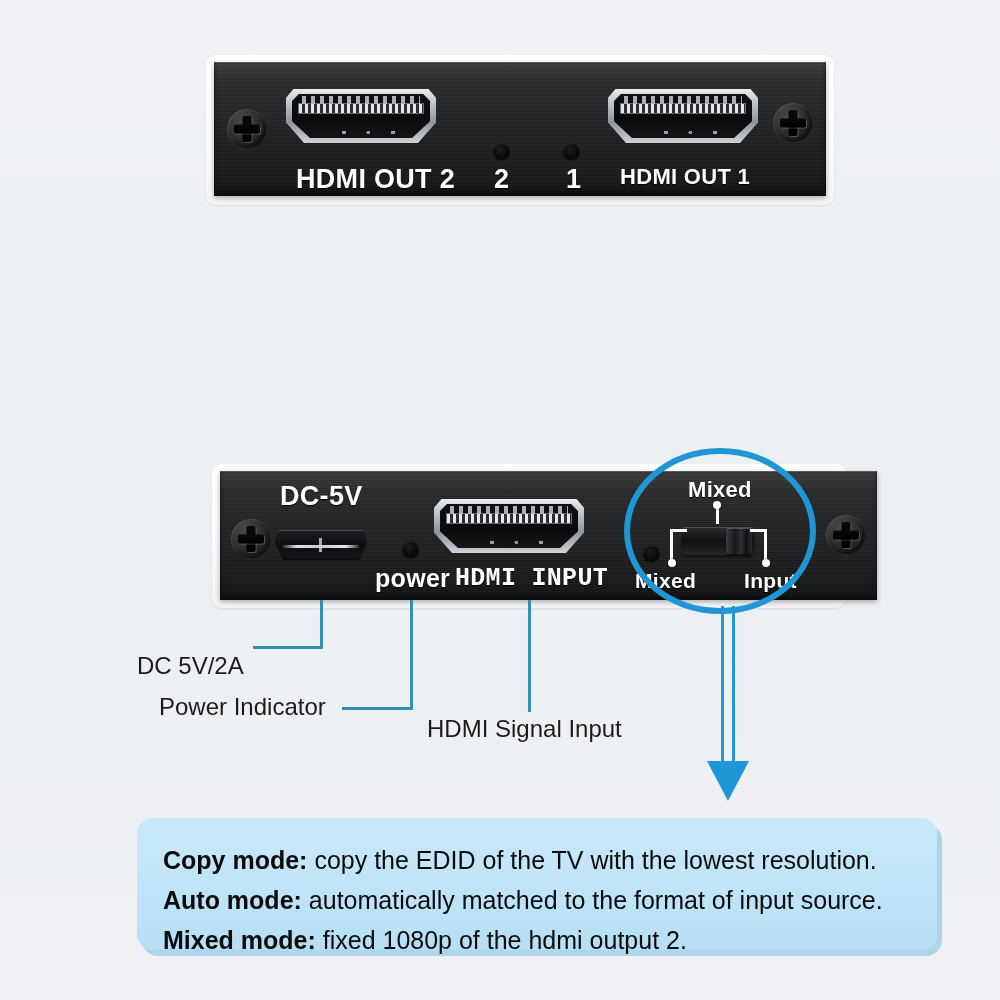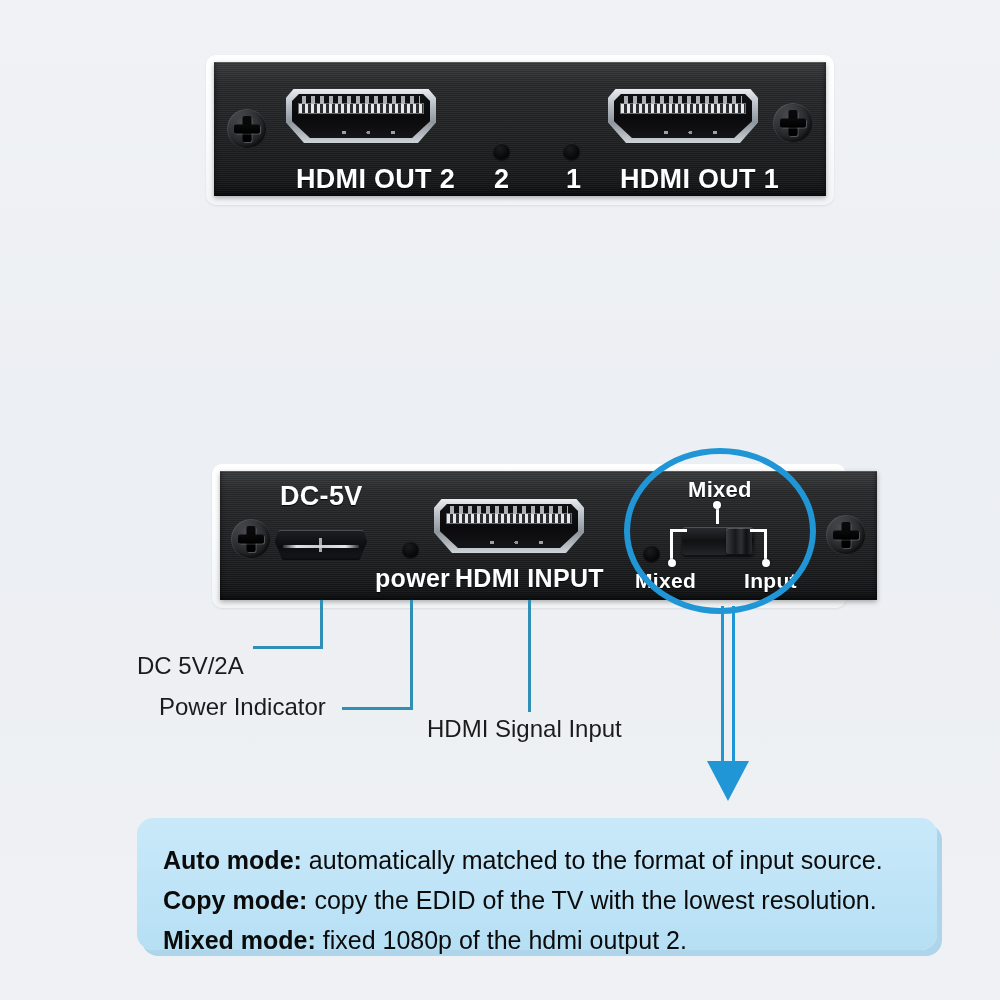--- a/index.html
+++ b/index.html
@@ -253,21 +253,21 @@
       <div class="pinbar"></div>
       <div class="lowbits"></div>
     </div>
 
     <div class="led" style="left:279px; top:81px;"></div>
     <div class="led" style="left:349px; top:81px;"></div>
 
     <div class="silk" style="left:82px; top:102px; font-size:27px;">HDMI OUT 2</div>
     <div class="silk" style="left:280px; top:102px; font-size:27px;">2</div>
     <div class="silk" style="left:352px; top:102px; font-size:27px;">1</div>
-    <div class="silk" style="left:406px; top:102px; font-size:27px;">HDMI OUT 1</div>
+    <div class="silk" style="left:406px; top:102px; font-size:22px;">HDMI OUT 1</div>
   </div>
 
   <div class="bezel" style="left:212px; top:464px; width:634px; height:144px;"></div>
 
   <div class="panel" style="left:220px; top:471px; width:657px; height:129px;">
 
     <div class="screw" style="left:11px; top:48px;"></div>
     <div class="screw" style="right:11px; top:44px;"></div>
 
     <div class="usb" style="left:55px; top:59px;"></div>
@@ -294,21 +294,21 @@
     <div class="mk-line" style="left:450px; top:58px; width:17px; height:3px;"></div>
     <div class="mk-line" style="left:450px; top:58px; width:3px; height:33px;"></div>
     <div class="mk-dot" style="left:448px; top:88px;"></div>
 
     <div class="mk-line" style="left:530px; top:58px; width:17px; height:3px;"></div>
     <div class="mk-line" style="left:544px; top:58px; width:3px; height:33px;"></div>
     <div class="mk-dot" style="left:542px; top:88px;"></div>
 
     <div class="silk" style="left:60px; top:10px; font-size:27px;">DC-5V</div>
     <div class="silk" style="left:155px; top:93px; font-size:25px;">power</div>
-    <div class="silk" style="left:235px; top:93px; font-size:25px;">HDMI INPUT</div>
+    <div class="silk" style="left:235px; top:93px; font-size:25px;font-family:Liberation Mono, monospace;">HDMI INPUT</div>
     <div class="silk" style="left:468px; top:6px; font-size:22px;">Mixed</div>
     <div class="silk" style="left:415px; top:98px; font-size:21px;">Mixed</div>
     <div class="silk" style="left:524px; top:98px; font-size:21px;">Input</div>
   </div>
 
   <div class="hl-ellipse" style="left:624px; top:448px; width:192px; height:166px;"></div>
 
   <div class="lead lead-v" style="left:320px; top:600px; height:49px;"></div>
   <div class="lead lead-h" style="left:253px; top:646px; width:70px;"></div>
 
@@ -321,23 +321,23 @@
   <div class="callout" style="left:427px; top:715px;">HDMI Signal Input</div>
   <div class="callout" style="left:159px; top:693px;">Power Indicator</div>
 
   <div class="arrow-wrap" style="left:706px; top:606px; width:44px; height:196px;">
     <div class="arrow-shaft" style="left:15px; top:0px; height:158px;"></div>
     <div class="arrow-head" style="left:1px; top:155px;"></div>
   </div>
 
   <div class="infobox" style="left:137px; top:818px; width:800px; height:132px;">
     <div class="infoline">
+      <b>Copy mode:</b><span> copy the EDID of the TV with the lowest resolution.</span>
+    </div>
+    <div class="infoline">
       <b>Auto mode:</b><span> automatically matched to the format of input source.</span>
-    </div>
-    <div class="infoline">
-      <b>Copy mode:</b><span> copy the EDID of the TV with the lowest resolution.</span>
     </div>
     <div class="infoline">
       <b>Mixed mode:</b><span> fixed 1080p of the hdmi output 2.</span>
     </div>
   </div>
 
 </div>
 
 </body></html>

